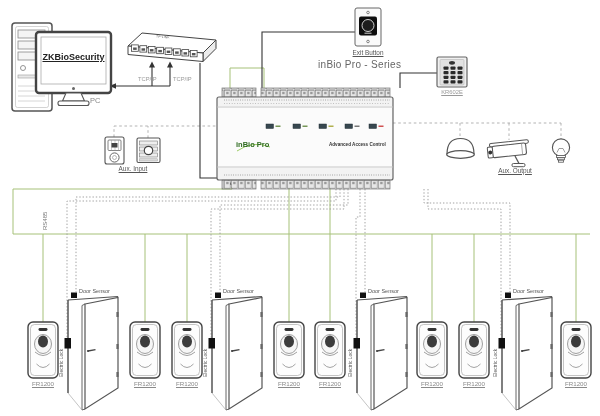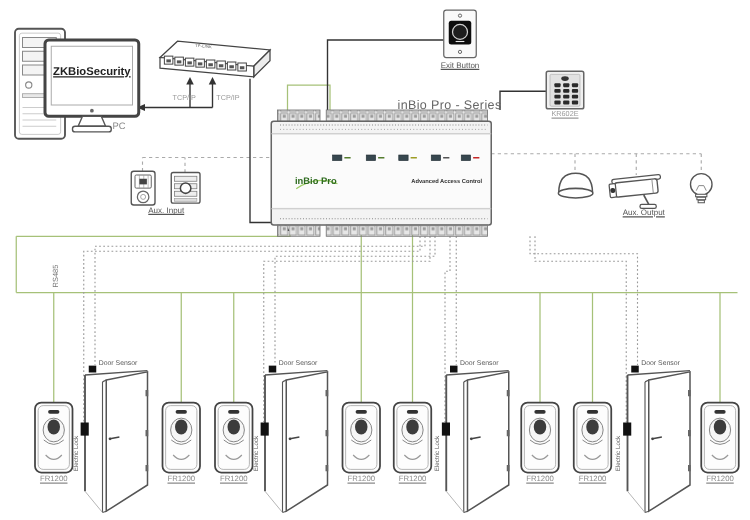--- a/index.html
+++ b/index.html
@@ -263,21 +263,21 @@
   <use href="#reader" x="474" y="322"></use>
   <use href="#reader" x="576" y="322"></use>
 </svg>
 
 <div class="lbl ctr" style="left:41px;top:53px;width:65px;font-size:9px;font-weight:600;color:#222;">ZKBioSecurity</div>
 <div class="lbl" style="left:90px;top:97px;font-size:7.5px;color:#888;text-align:right;">PC</div>
 <div class="lbl" style="left:156px;top:35.5px;font-size:3.2px;color:#555;letter-spacing:.2px;transform:rotate(4deg);">TP-LINK</div>
 <div class="lbl" style="left:138px;top:77px;font-size:5.8px;color:#999;">TCP/IP</div>
 <div class="lbl" style="left:173px;top:77px;font-size:5.8px;color:#999;">TCP/IP</div>
 <div class="lbl ctr" style="left:340px;top:50px;width:56px;font-size:6.4px;">Exit Button</div>
-<div class="lbl" style="left:277px;top:80px;font-size:10px;color:#666;letter-spacing:.3px;padding-left:41px;">inBio Pro - Series</div>
+<div class="lbl" style="left:277px;top:60px;font-size:10px;color:#666;letter-spacing:.3px;padding-left:41px;">inBio Pro - Series</div>
 <div class="lbl ctr" style="left:432px;top:89.5px;width:40px;font-size:5.8px;color:#999;">KR602E</div>
 <div class="lbl" style="left:236px;top:141px;font-size:7.5px;font-weight:bold;color:#2e6b1f;">inBio Pro</div>
 <div class="lbl" style="left:329px;top:143px;font-size:4.6px;font-weight:bold;color:#333;">Advanced Access Control</div>
 <div class="lbl ctr" style="left:104px;top:166px;width:58px;font-size:6.4px;">Aux. Input</div>
 <div class="lbl ctr" style="left:486px;top:167.5px;width:58px;font-size:6.4px;">Aux. Output</div>
 <div class="vlabel" style="left:42px;top:196px;height:34px;font-size:6px;">RS485</div>
 
 <div class="lbl" style="left:79px;top:289px;font-size:5.5px;">Door Sensor</div>
 <div class="lbl" style="left:223px;top:289px;font-size:5.5px;">Door Sensor</div>
 <div class="lbl" style="left:368px;top:289px;font-size:5.5px;">Door Sensor</div>

